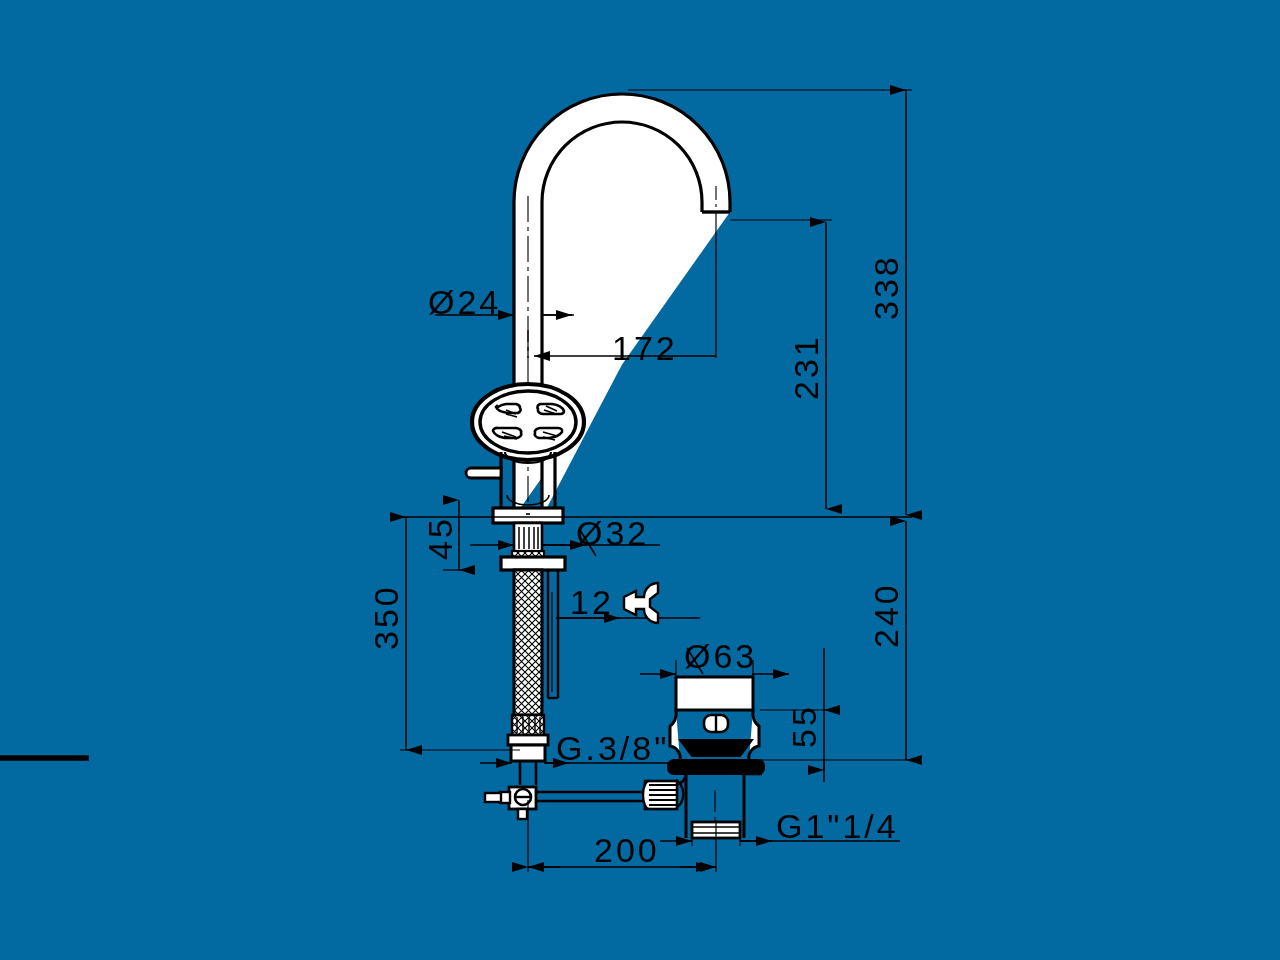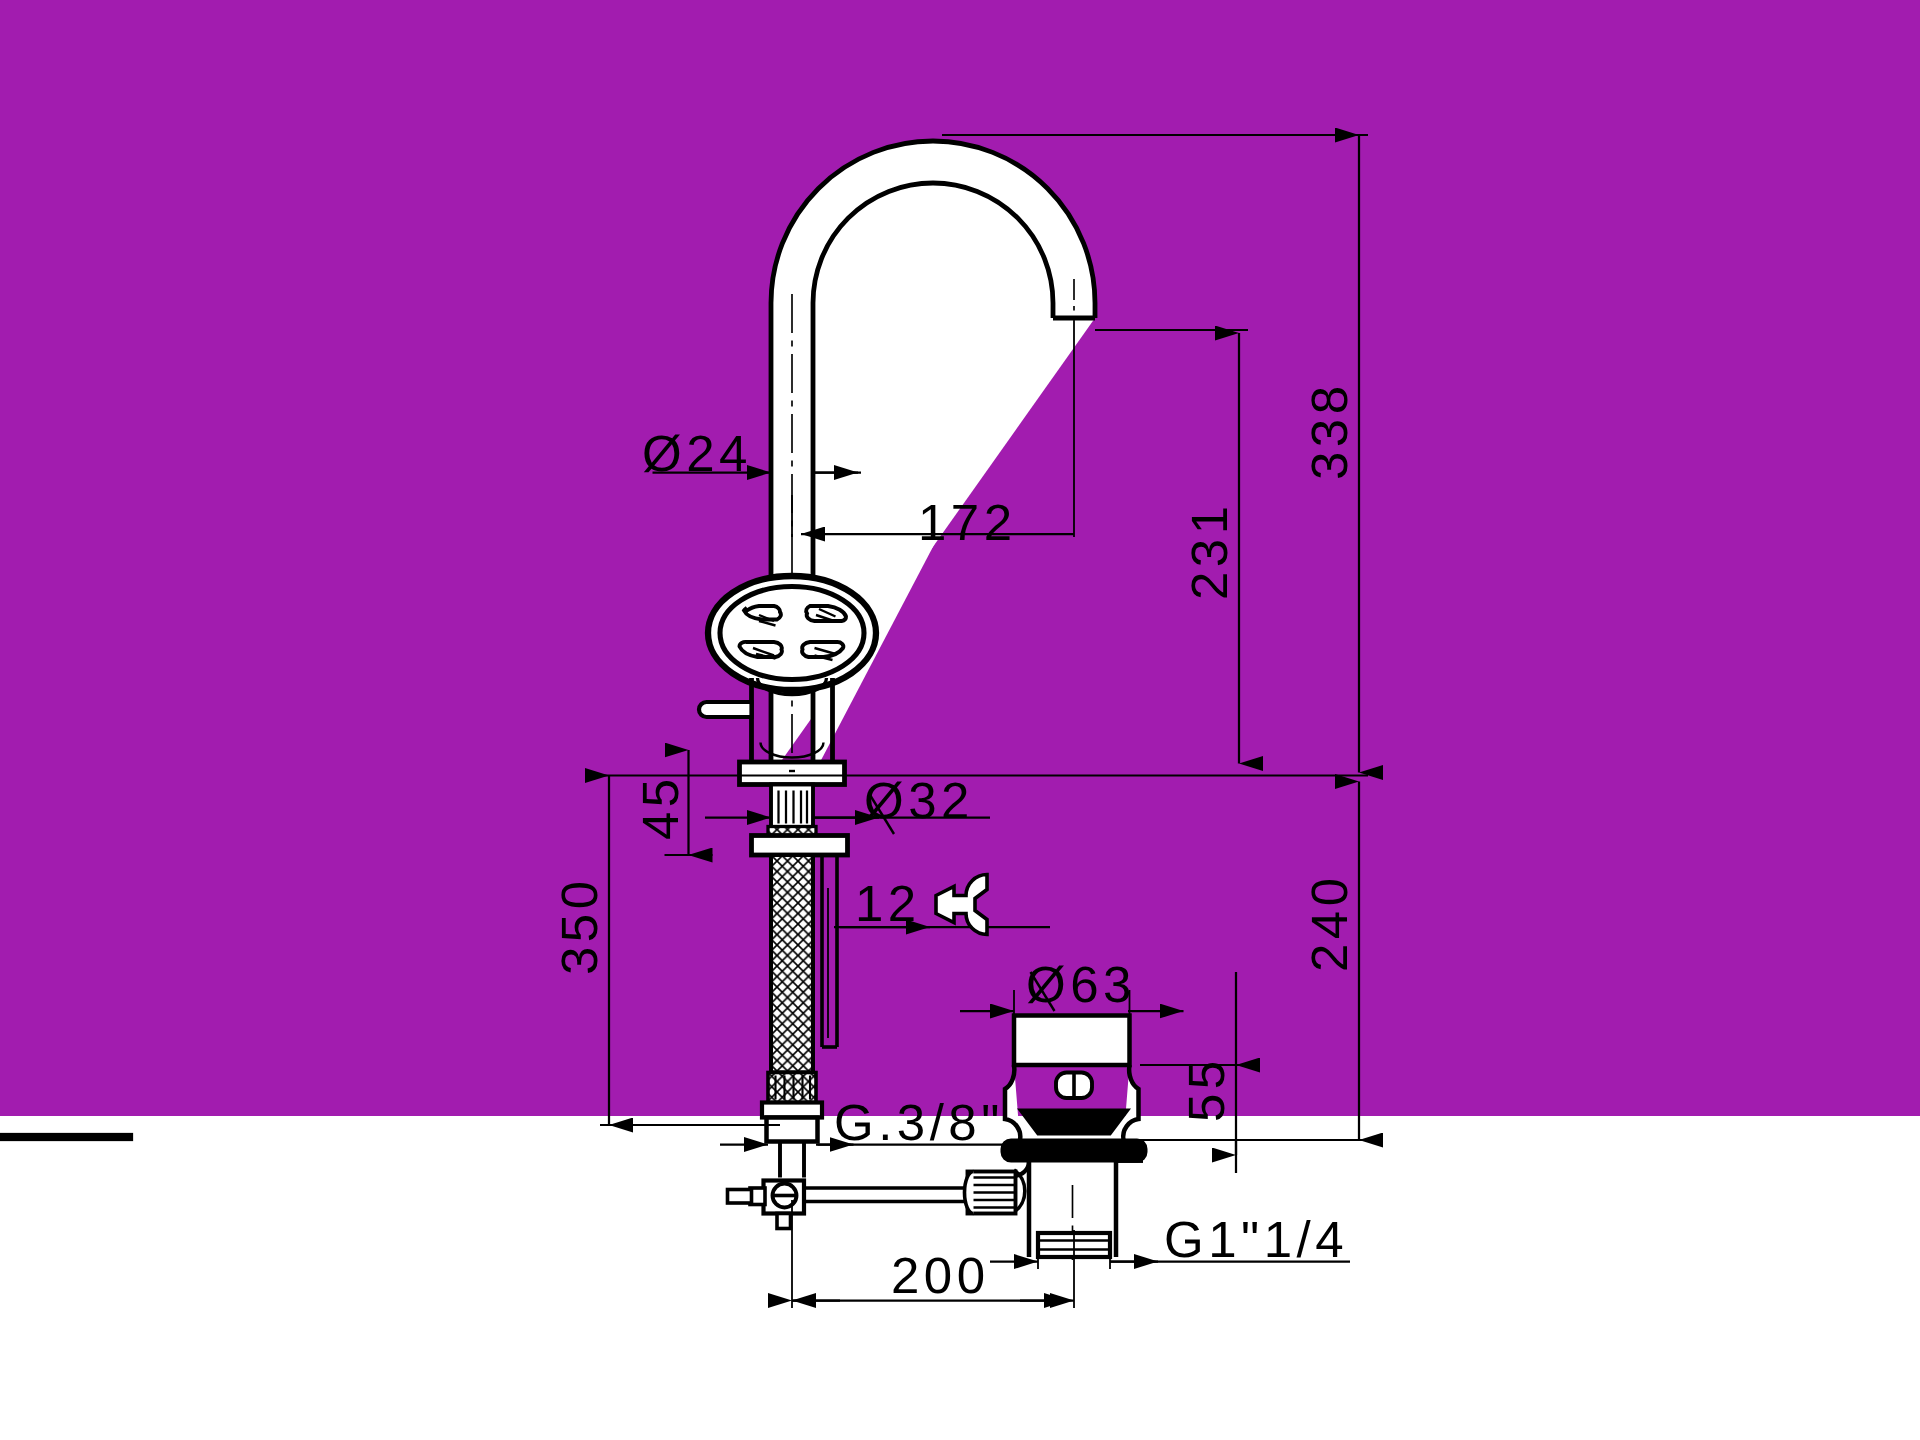--- a/index.html
+++ b/index.html
@@ -1,17 +1,17 @@
 <!DOCTYPE html>
 <html><head>
 <meta charset="utf-8">
 <style>
   html,body{margin:0;padding:0;background:#ffffff;}
   body{width:1280px;height:960px;font-family:"Liberation Sans",sans-serif;overflow:hidden;}
-  #sheet{position:relative;width:1280px;height:744px;background:#a21caf;}
+  #sheet{position:relative;width:1280px;height:960px;background:#0369a1;}
   svg{display:block;}
   text{font-family:"Liberation Sans",sans-serif;fill:#000;}
   .dimtxt{font-size:34px;letter-spacing:3px;}
 </style>
 </head>
 <body>
 
 <div id="sheet">
 <svg width="1280" height="960" viewBox="0 0 1280 960">
 

